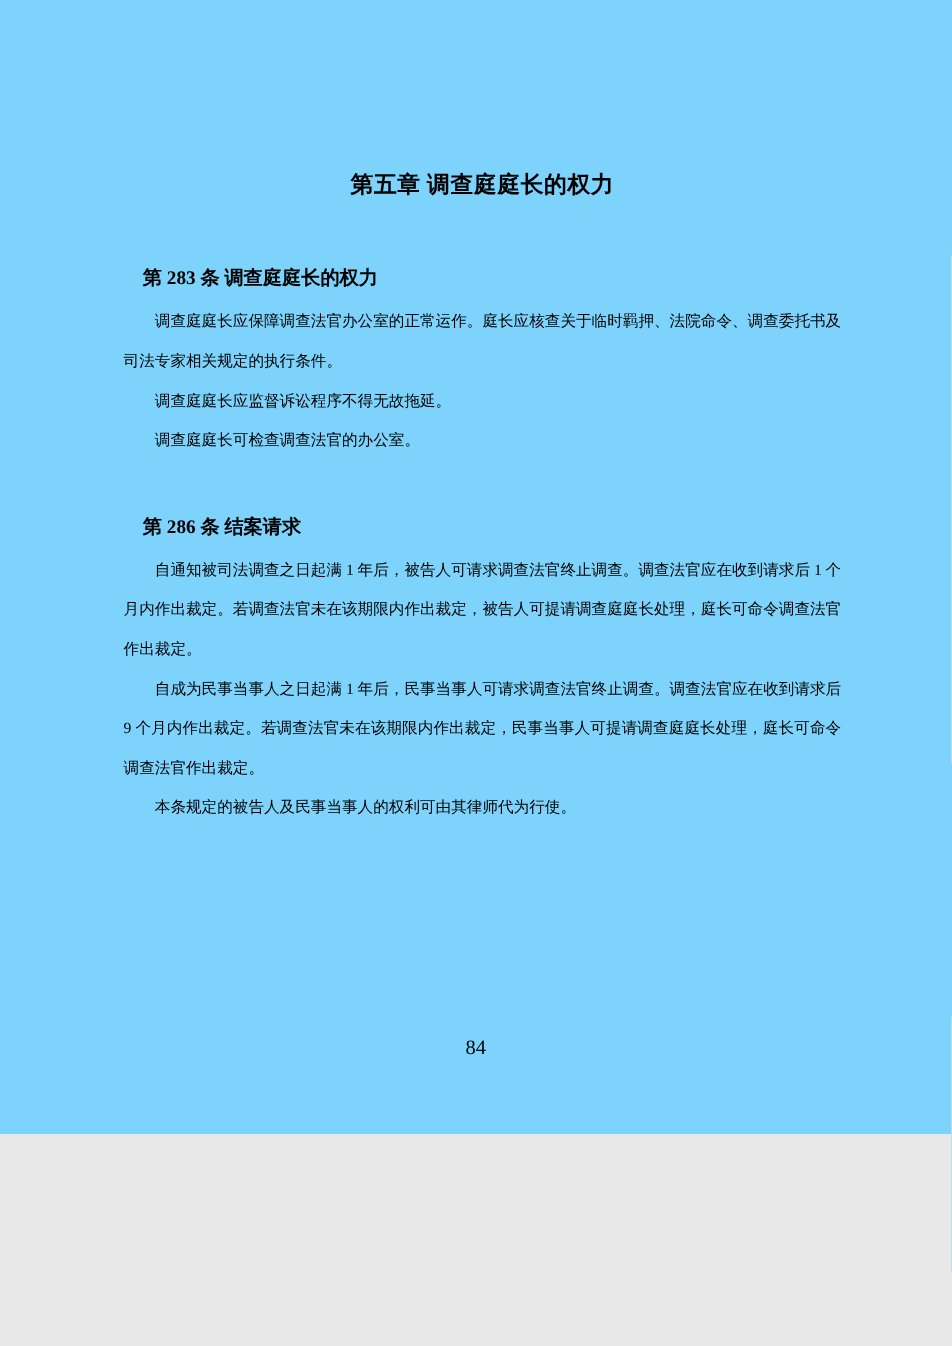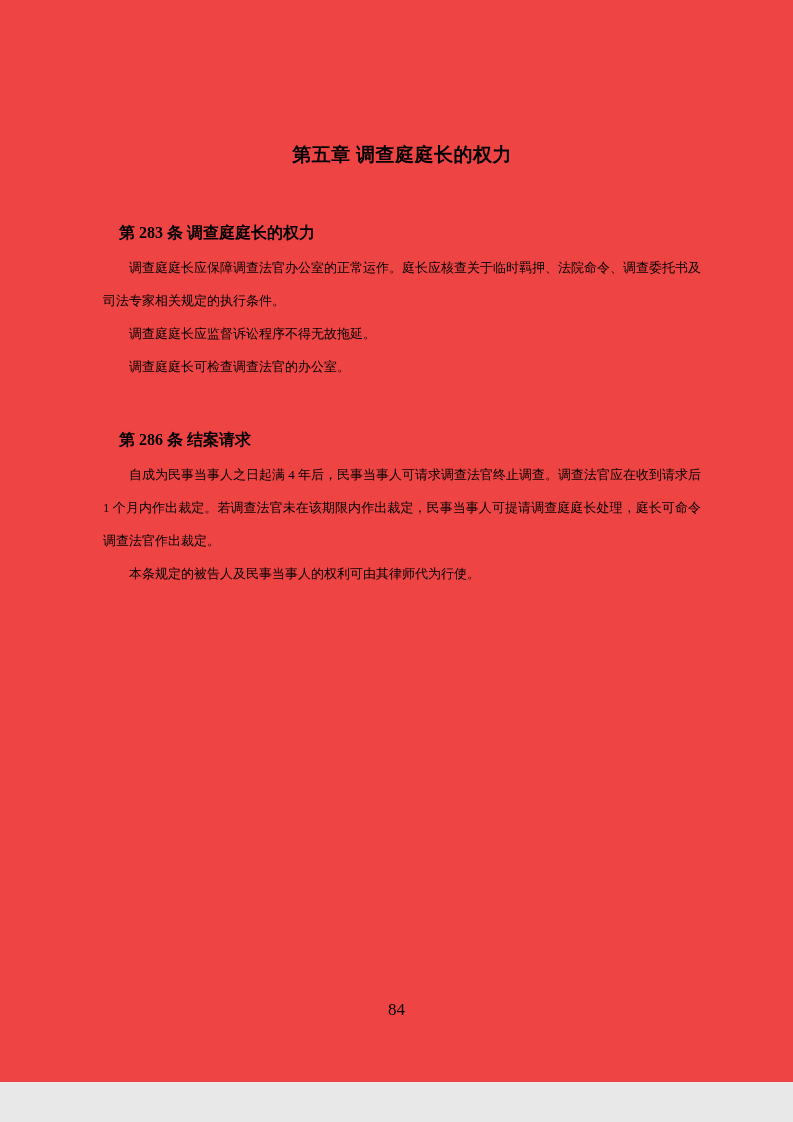--- a/index.html
+++ b/index.html
@@ -3,23 +3,23 @@
 <meta charset="utf-8">
 <style>
   html, body {
     margin: 0;
     padding: 0;
     background: #e8e8e8;
   }
   .page {
     position: relative;
     width: 793px;
-    height: 1082px;
+    height: 945px;
     margin: 0 auto;
-    background: #ef4444;
+    background: #7dd3fc;
     box-sizing: border-box;
     padding: 142px 92px 0 103px;
     font-family: "Liberation Serif", serif;
     color: #000000;
     overflow: hidden;
   }
   .chapter-title {
     font-size: 19px;
     font-weight: 700;
     text-align: center;
@@ -66,19 +66,20 @@
     <h2 class="article-heading">第 283 条 调查庭庭长的权力</h2>
     <p class="article-paragraph">调查庭庭长应保障调查法官办公室的正常运作。庭长应核查关于临时羁押、法院命令、调查委托书及司法专家相关规定的执行条件。</p>
     <p class="article-paragraph">调查庭庭长应监督诉讼程序不得无故拖延。</p>
     <p class="article-paragraph">调查庭庭长可检查调查法官的办公室。</p>
   </section>
 
 
 
   <section class="article">
     <h2 class="article-heading">第 286 条 结案请求</h2>
-    <p class="article-paragraph">自成为民事当事人之日起满 4 年后，民事当事人可请求调查法官终止调查。调查法官应在收到请求后 1 个月内作出裁定。若调查法官未在该期限内作出裁定，民事当事人可提请调查庭庭长处理，庭长可命令调查法官作出裁定。</p>
+    <p class="article-paragraph">自通知被司法调查之日起满 1 年后，被告人可请求调查法官终止调查。调查法官应在收到请求后 1 个月内作出裁定。若调查法官未在该期限内作出裁定，被告人可提请调查庭庭长处理，庭长可命令调查法官作出裁定。</p>
+    <p class="article-paragraph">自成为民事当事人之日起满 1 年后，民事当事人可请求调查法官终止调查。调查法官应在收到请求后 9 个月内作出裁定。若调查法官未在该期限内作出裁定，民事当事人可提请调查庭庭长处理，庭长可命令调查法官作出裁定。</p>
     <p class="article-paragraph">本条规定的被告人及民事当事人的权利可由其律师代为行使。</p>
   </section>
 
   <div class="page-footer">84</div>
 
 </div>
 
 </body></html>

